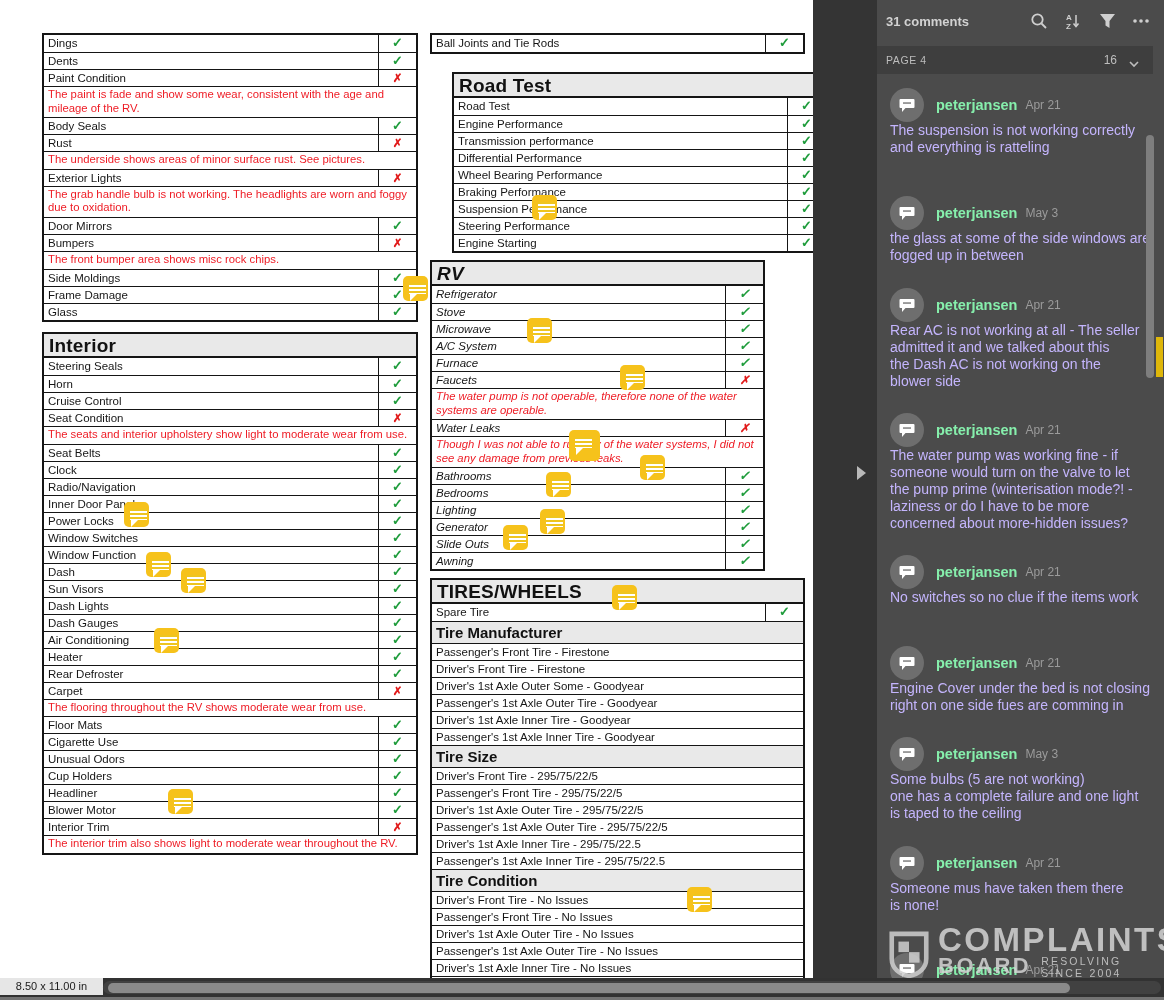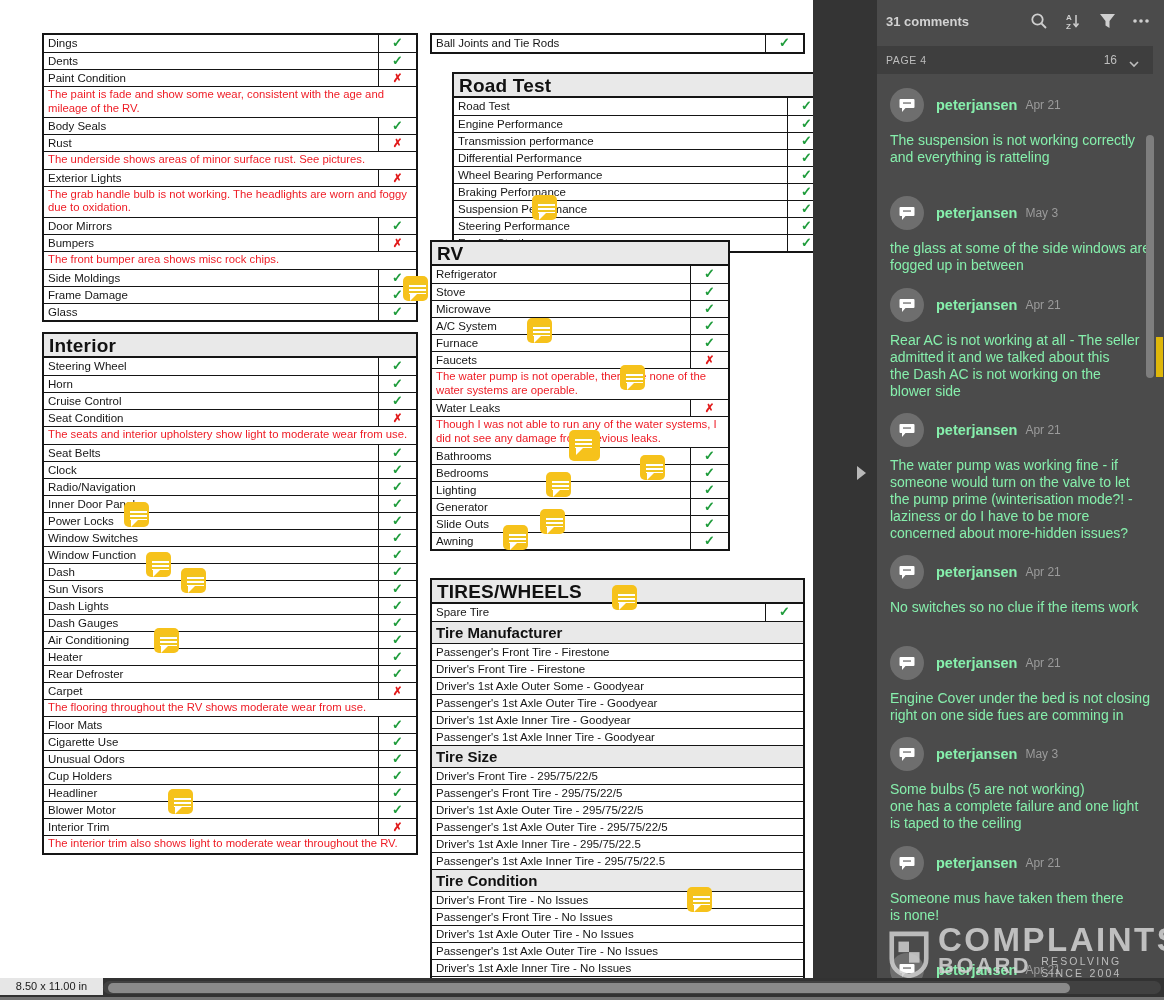--- a/index.html
+++ b/index.html
@@ -42,21 +42,21 @@
   .pb-label { position:absolute; left:9px; top:8px; font-size:10.5px; letter-spacing:0.6px; color:#bdbdbd; }
   .pb-count { position:absolute; right:36px; top:7px; font-size:12px; color:#bdbdbd; }
   .pb-chevron { position:absolute; right:14px; top:9px; width:10px; height:10px; cursor:pointer; }
 
   .comments { position:absolute; left:13px; top:0; width:274px; height:978px; }
   .comment { position:absolute; left:0; width:272px; cursor:pointer; }
   .c-head { display:flex; align-items:center; height:34px; }
   .avatar { width:34px; height:34px; border-radius:50%; background:#6e6e6e; display:flex; align-items:center; justify-content:center; flex:0 0 34px; }
   .c-name { margin-left:12px; font-size:14.5px; font-weight:bold; color:#86efac; }
   .c-date { margin-left:8px; font-size:12px; color:#9b9b9b; }
-  .c-text { margin-top:10px; font-size:14px; line-height:17px; color:#86efac; white-space:pre-line; }
+  .c-text { font-size:14px; line-height:17px; color:#c4b5fd; white-space:pre-line; }
   .comments .comment:nth-of-type(1){top:88px}  .comments .comment:nth-of-type(2){top:196px}
   .comments .comment:nth-of-type(3){top:288px} .comments .comment:nth-of-type(4){top:413px}
   .comments .comment:nth-of-type(5){top:555px} .comments .comment:nth-of-type(6){top:646px}
   .comments .comment:nth-of-type(7){top:737px} .comments .comment:nth-of-type(8){top:846px}
   .comments .comment:nth-of-type(9){top:953px}
 
   .vscroll { position:absolute; left:1146px; top:135px; width:8px; height:243px; background:#7e7e7e; border-radius:4px; cursor:pointer; z-index:6; }
   .vmarker { position:absolute; left:1156px; top:337px; width:7px; height:40px; background:#dfb70a; z-index:6; cursor:pointer; }
 
   
@@ -160,21 +160,21 @@
             <span class="mark check">✓</span>
           </div>
         </div>
     </div>
 
     <div class="table" style="left:42px;top:332px;width:376px;">
       <div class="thead">Interior</div>
       <div class="rows">
 
           <div class="row item">
-            <span class="lbl">Steering Wheel</span>
+            <span class="lbl">Steering Seals</span>
             <span class="mark check">✓</span>
           </div>
 
           <div class="row item">
             <span class="lbl">Horn</span>
             <span class="mark check">✓</span>
           </div>
 
           <div class="row item">
             <span class="lbl">Cruise Control</span>
@@ -367,21 +367,21 @@
             <span class="mark check">✓</span>
           </div>
 
           <div class="row item">
             <span class="lbl">Engine Starting</span>
             <span class="mark check">✓</span>
           </div>
         </div>
     </div>
 
-    <div class="table" style="left:430px;top:240px;width:300px;">
+    <div class="table" style="left:430px;top:260px;width:335px;font-style:italic;">
       <div class="thead">RV</div>
       <div class="rows">
 
           <div class="row item">
             <span class="lbl">Refrigerator</span>
             <span class="mark check">✓</span>
           </div>
 
           <div class="row item">
             <span class="lbl">Stove</span>

